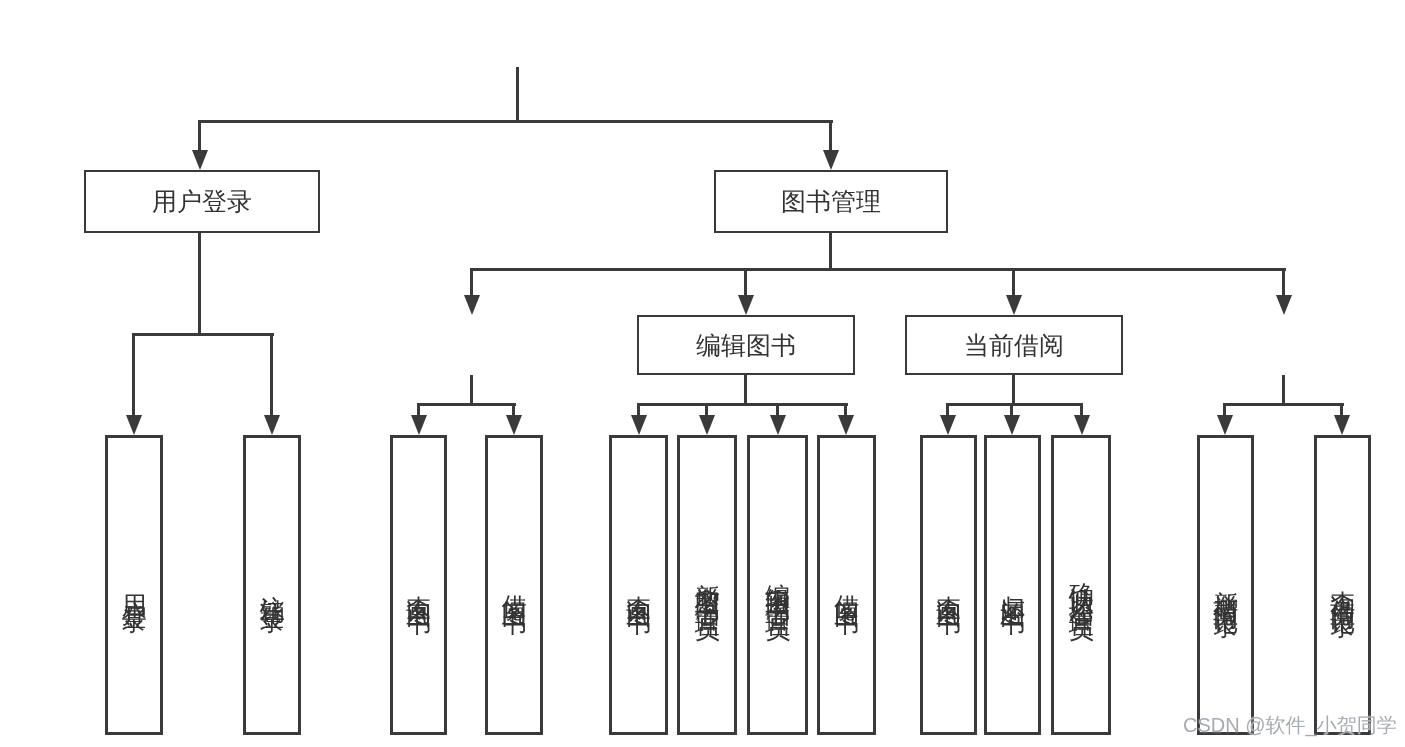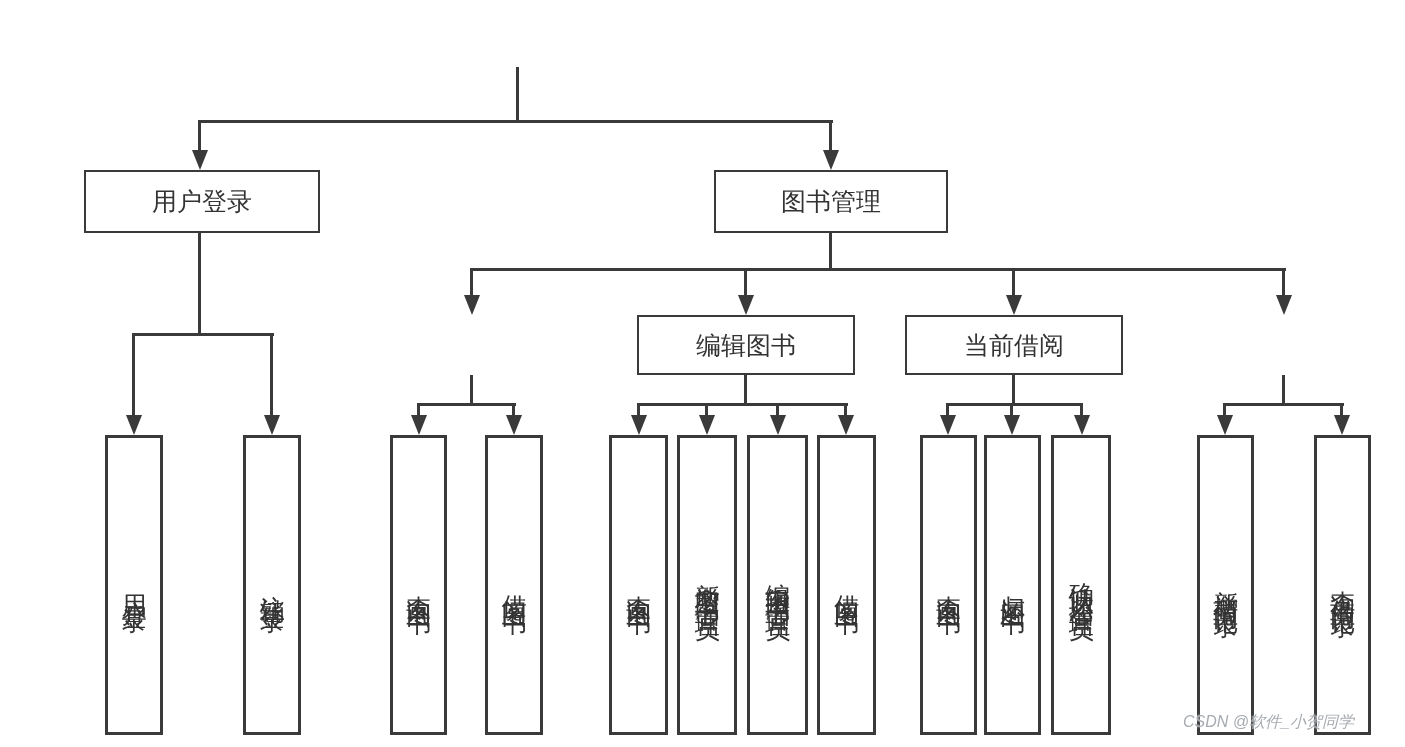--- a/index.html
+++ b/index.html
@@ -58,26 +58,25 @@
     height: 0;
     border-left: 8px solid transparent;
     border-right: 8px solid transparent;
     border-top: 20px solid #3a3a3a;
     z-index: 1;
   }
   .watermark {
     position: absolute;
     left: 1183px;
     top: 712px;
-    font-size: 16px;
+    font-size: 20px;
     color: #a6abb1;
     text-shadow: 0 0 2px rgba(255,255,255,0.9);
     white-space: nowrap;
     z-index: 10;
-    font-style: italic;
   }
 </style>
 </head>
 <body>
 
 <div class="canvas">
 
 
   <div class="vline" style="left:516px; top:67px; height:55px;"></div>
   <div class="hline" style="left:198px; top:120px; width:635px;"></div>

